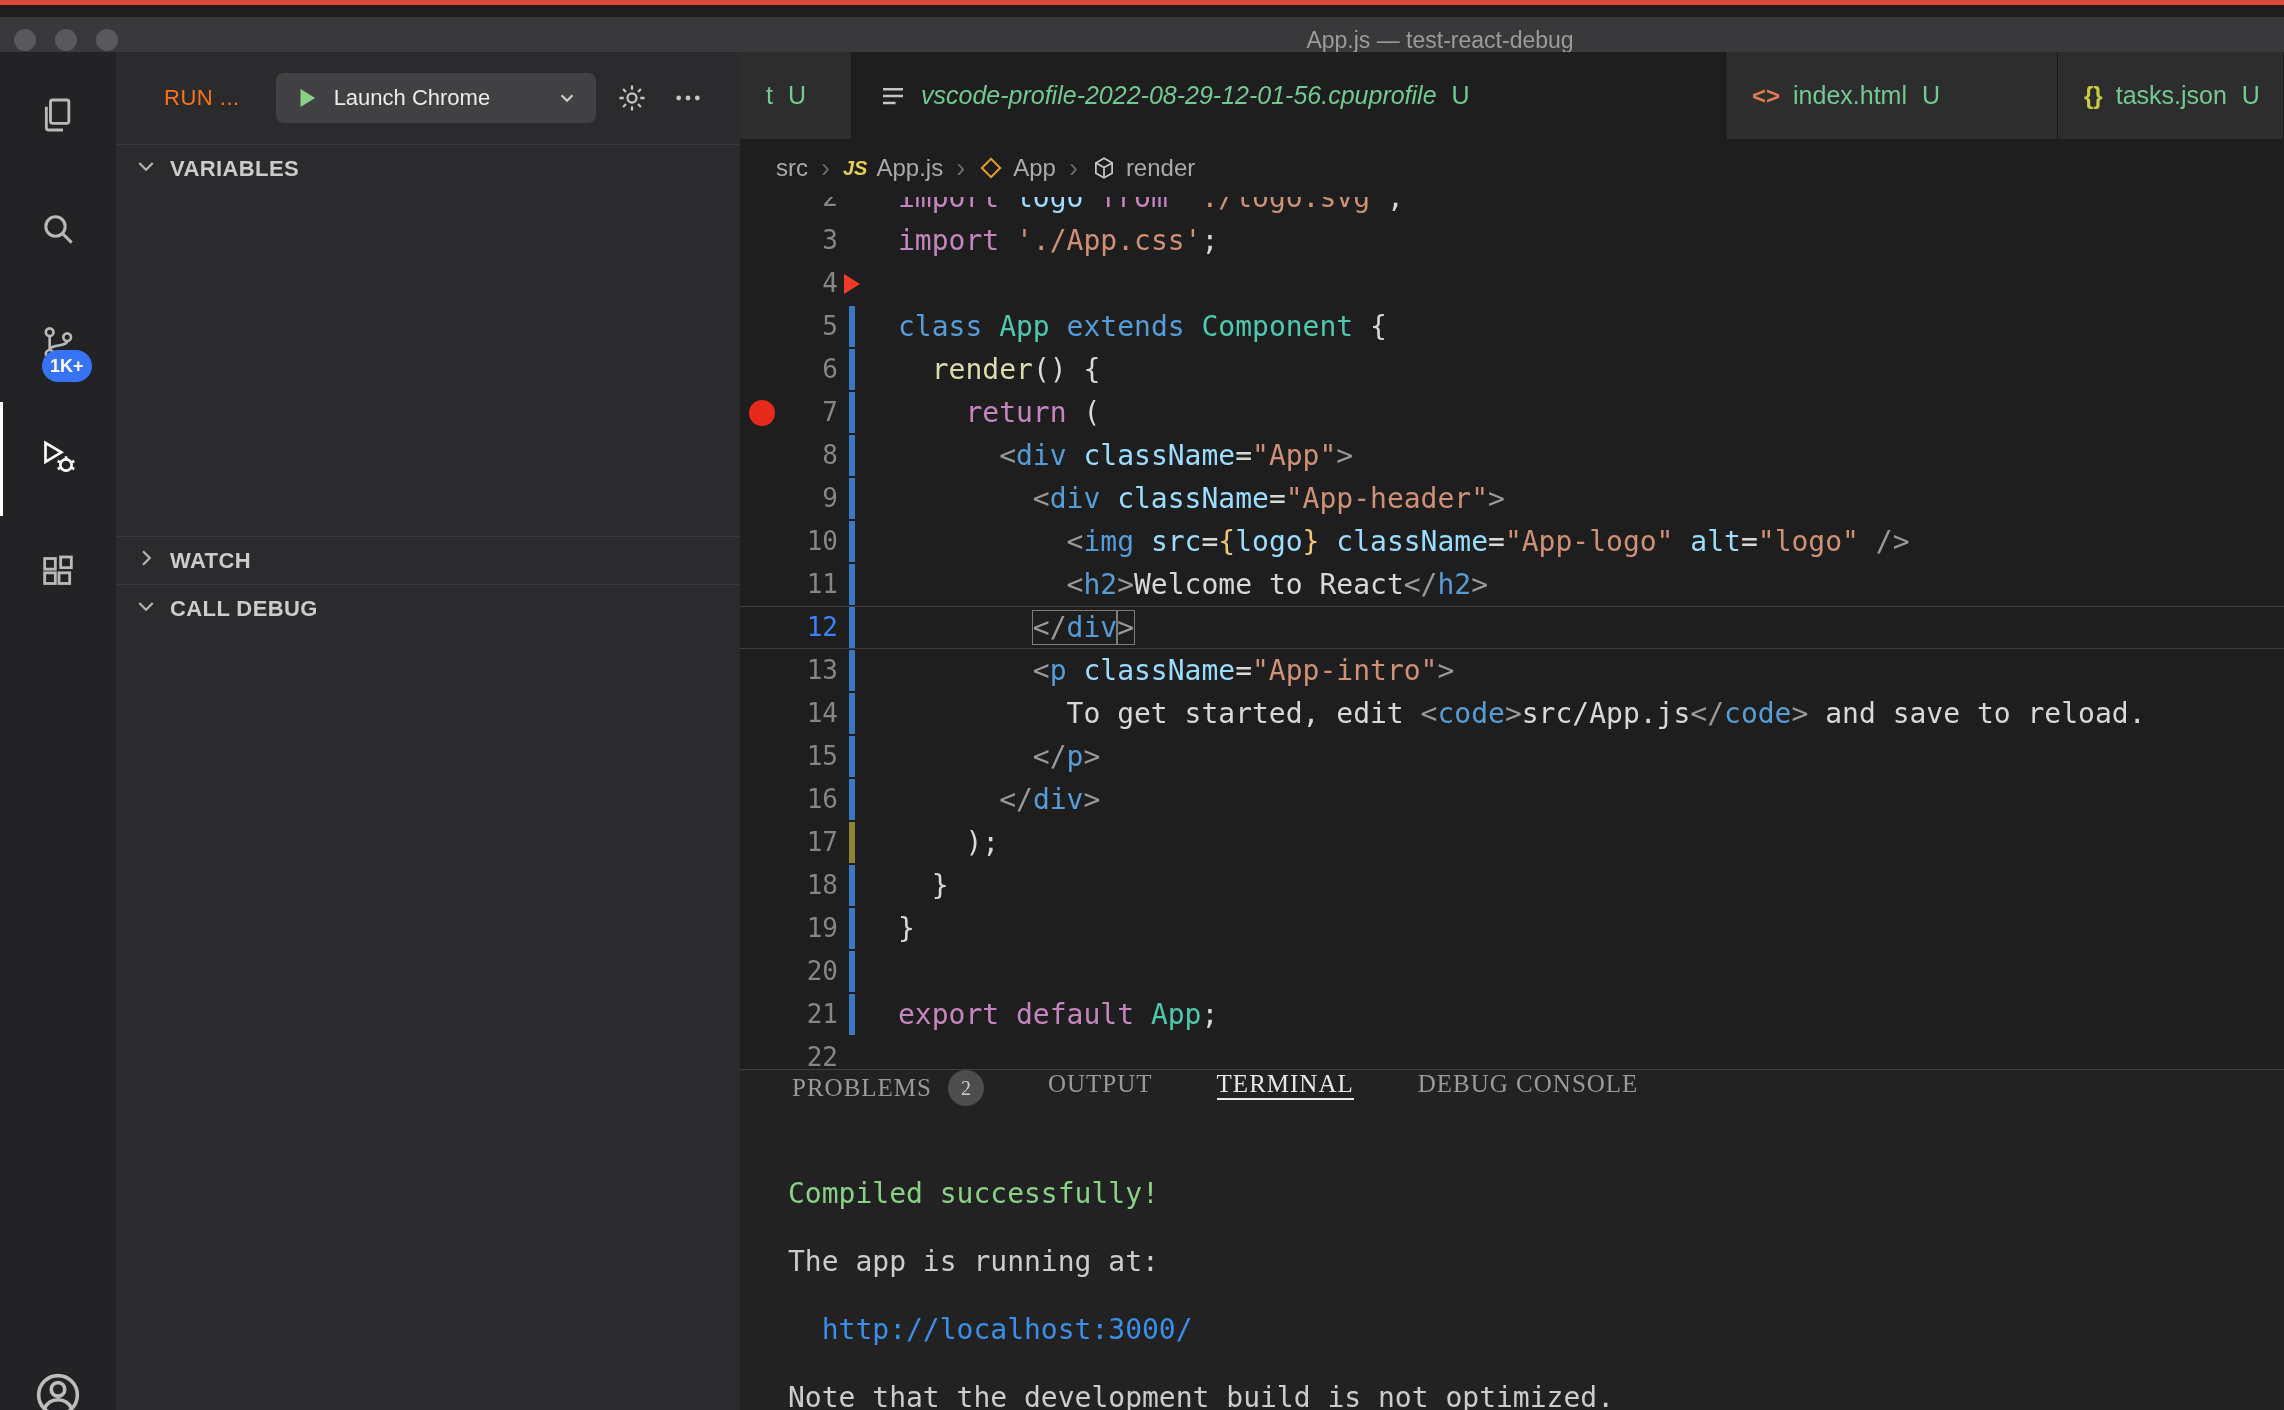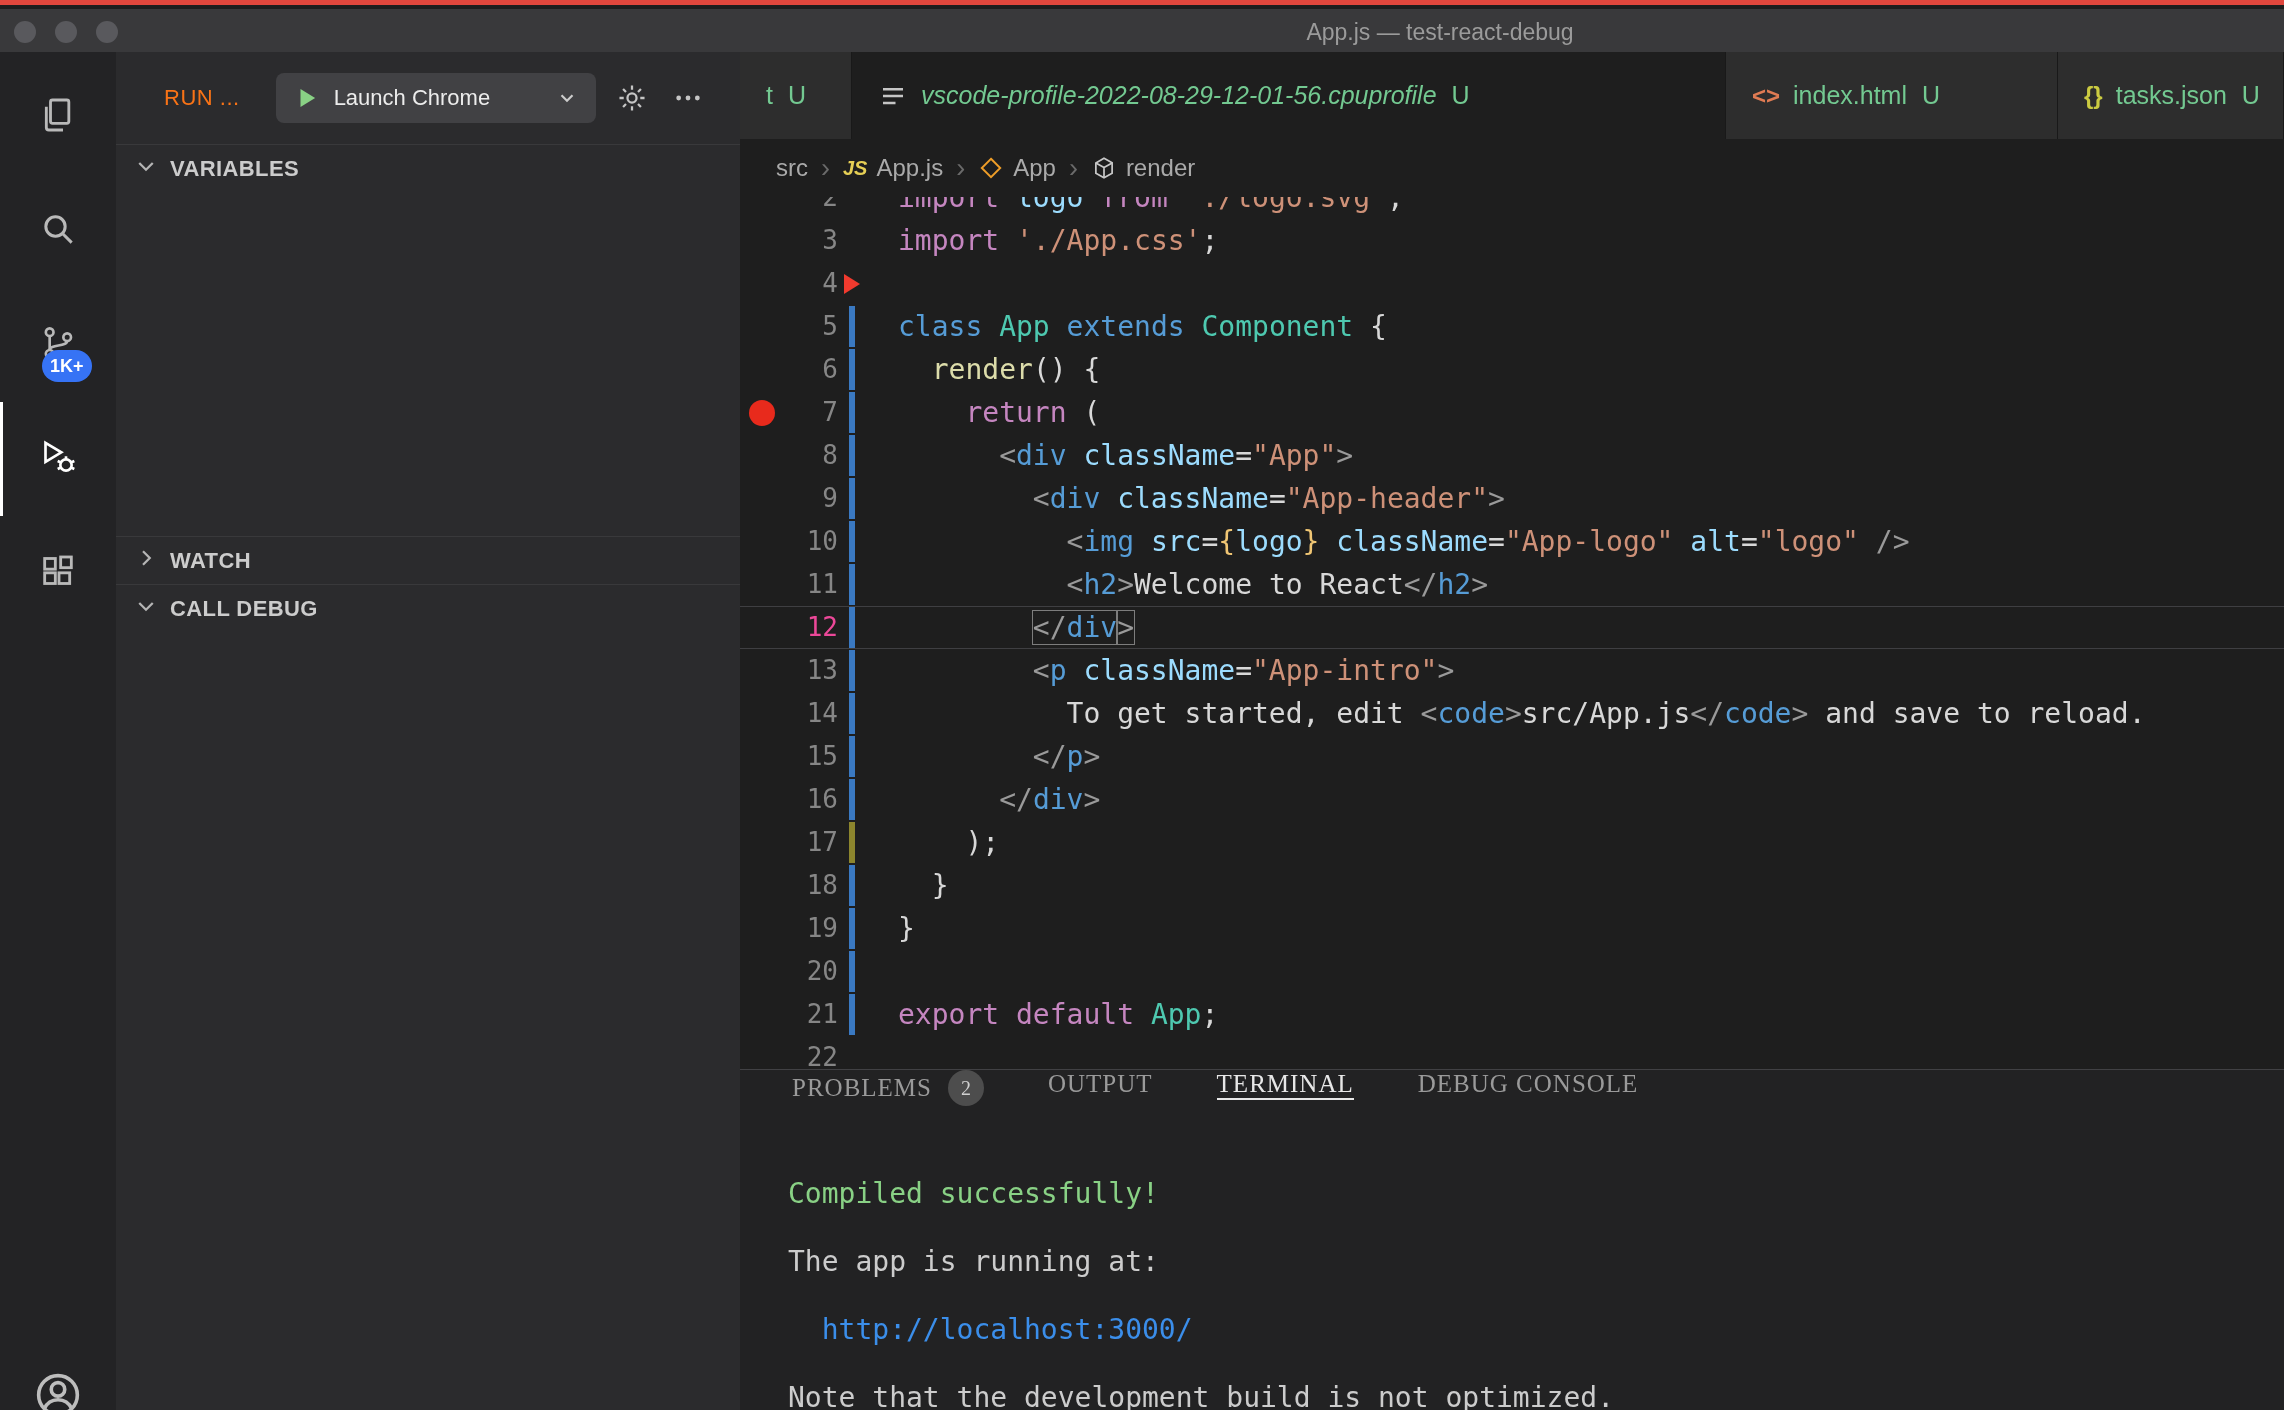--- a/index.html
+++ b/index.html
@@ -2,21 +2,21 @@
 <html><head>
 <meta charset="utf-8">
 <style>
   * { margin:0; padding:0; box-sizing:border-box; }
   html,body { width:2284px; height:1410px; overflow:hidden; }
   body { background:#1e1e1e; font-family:"Liberation Sans", sans-serif; color:#cccccc; position:relative; }
 
   .red-top { position:absolute; top:0; left:0; right:0; height:5px; background:#e1473d; z-index:50; }
 
   
-  .titlebar { position:absolute; top:9px; left:0; right:0; height:47px; background:#39393b; border-bottom:1px solid #2a2a2b; }
+  .titlebar { position:absolute; top:17px; left:0; right:0; height:47px; background:#39393b; border-bottom:1px solid #2a2a2b; }
   .traffic { position:absolute; left:14px; top:12px; display:flex; gap:19px; }
   .light { width:22px; height:22px; border-radius:50%; background:#59595d; }
   .title-text { position:absolute; left:1440px; top:50%; transform:translate(-50%,-50%); color:#9b9b9b; font-size:23px; white-space:nowrap; }
 
   
   .activitybar { position:absolute; left:0; top:52px; bottom:0; width:116px; background:#232325; }
   .ab-item { height:114px; display:flex; align-items:center; justify-content:center; position:relative; color:#b9b9b9; cursor:pointer; }
   .ab-item:first-child { margin-top:8px; }
   .ab-item.active { color:#ffffff; box-shadow:inset 3px 0 0 #ffffff; }
   .ab-item svg { width:40px; height:40px; }
@@ -57,21 +57,21 @@
   .bc-item { display:flex; align-items:center; gap:9px; cursor:pointer; }
   .bc-item .bicon { display:flex; align-items:center; }
   .bc-item .bicon svg, .bc-item .bicon { width:26px; height:26px; }
   .bc-js { color:#e6cf55; font-weight:bold; font-size:20px; font-style:italic; }
 
   .code { flex:none; height:872px; position:relative; overflow:hidden; background:#1e1e1e; }
   .code-scroll { position:absolute; top:-21px; left:0; right:0; }
   .line { height:43px; position:relative; font-family:"DejaVu Sans Mono","Liberation Mono",monospace; font-size:28px; line-height:43px; }
   .line.cur { box-shadow:inset 0 1px 0 #3f3f42, inset 0 -1px 0 #3f3f42; }
   .num { position:absolute; left:0; width:98px; text-align:right; color:#868686; font-size:26px; }
-  .line.cur .num { color:#ec4899; }
+  .line.cur .num { color:#3b82f6; }
   .bp-dot { position:absolute; left:9px; top:50%; transform:translateY(-50%); width:26px; height:26px; border-radius:50%; background:#e82a1c; }
   .gitbar { position:absolute; left:109px; top:1px; bottom:1px; width:6px; }
   .gitbar.blue { background:#3a79c2; }
   .gitbar.olive { background:#8c852d; }
   .mk-red { position:absolute; left:104px; top:50%; transform:translateY(-50%); width:0; height:0; border-left:16px solid #f13a2e; border-top:10px solid transparent; border-bottom:10px solid transparent; }
   .ctext { position:absolute; left:158px; white-space:pre; }
   .tk-kw{color:#C586C0}.tk-kwb{color:#569CD6}.tk-type{color:#4EC9B0}.tk-fn{color:#DCDCAA}
   .tk-str{color:#CE9178}.tk-attr{color:#9CDCFE}.tk-tag{color:#569CD6}.tk-pun{color:#9a9a9a}
   .tk-txt{color:#d8d8d8}.tk-gold{color:#f0c674}
   .tokbox { box-shadow:0 0 0 1px #7d7d7d; }

